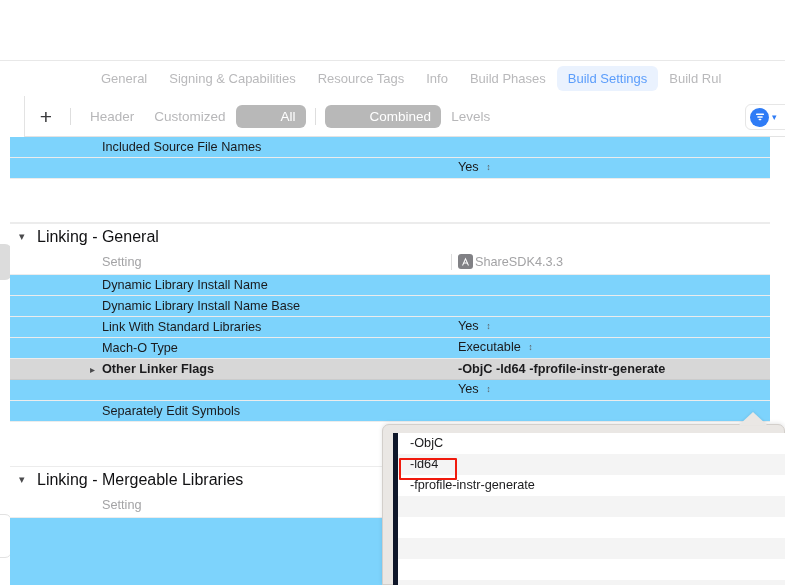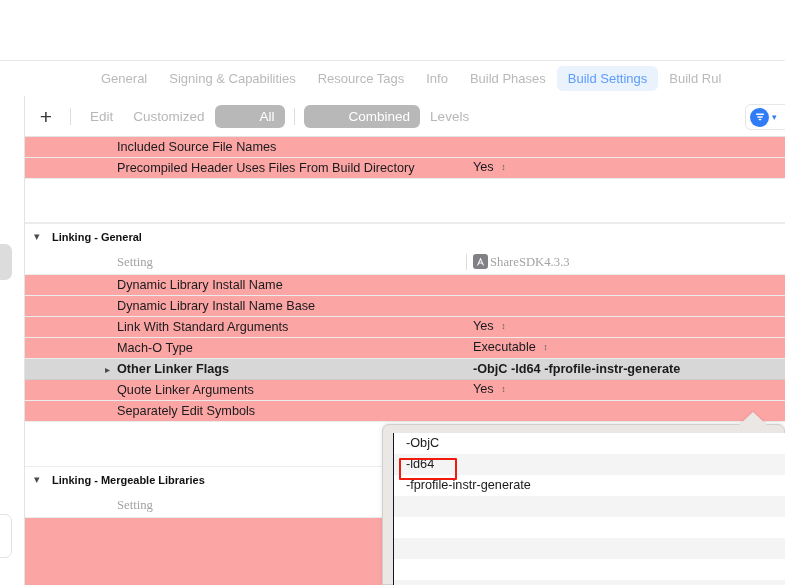--- a/index.html
+++ b/index.html
@@ -100,22 +100,22 @@
   }
   .filter-chev { color: #2f7cf6; font-size: 9px; margin-left: 3px; }
 
   .ctrl-sep {
     position: absolute; left: 25px; top: 136px; width: 760px; height: 1px;
     background: #e3e3e3;
   }
 
   
   .table {
-    position: absolute; left: 25px; top: 137px; width: 760px; height: 448px;
-    background: #fca5a5;
+    position: absolute; left: 10px; top: 137px; width: 760px; height: 448px;
+    background: #7dd3fc;
     overflow: hidden;
   }
   .row {
     position: relative;
     height: 21px;
     display: flex; align-items: center;
     border-bottom: 1px solid #ececec;
   }
   .row.sel { background: #d7d7d7; border-bottom-color: #cbcbcb; }
   .row .name {
@@ -145,31 +145,30 @@
     display: flex; align-items: center;
     border-top: 1px solid #ececec;
     background: #ffffff;
   }
   .sec .chev {
     position: absolute; left: 9px;
     font-size: 11px; color: #4b4b4d;
   }
   .sec .sectitle {
     position: absolute; left: 27px;
-    font-size: 11px; font-weight: bold; color: #111113; line-height: 16px;
+    font-size: 16px; font-weight: normal; color: #111113; line-height: 16px;
   }
   .sec-wrap { position: relative; }
 
   
   .colhdr {
     position: relative; height: 26px;
     display: flex; align-items: center;
     border-bottom: 1px solid #ececec;
     background: #ffffff;
-    font-family: Liberation Serif, serif;
   }
   .colhdr .chname {
     position: absolute; left: 92px;
     font-size: 12.7px; color: #a3a3a5; line-height: 16px;
   }
   .colhdr .coldiv {
     position: absolute; left: 441px; top: 5px;
     width: 1px; height: 16px; background: #dddddd;
   }
   .colhdr .target {
@@ -206,21 +205,21 @@
     border-left: 14px solid transparent;
     border-right: 14px solid transparent;
     border-bottom: 13px solid #eae7e4;
     filter: drop-shadow(0 -1px 1px rgba(0,0,0,0.08));
   }
   .pop-list {
     position: absolute; left: 10px; top: 8px;
     width: 393px; height: 153px;
     background: #c4b5fd;
     overflow: hidden;
-    border-left: 1px solid #0f172a;
+    border-left: 5px solid #0f172a;
   }
   .pop-row {
     height: 21px;
     display: flex; align-items: center;
     padding-left: 12px;
     font-size: 12.7px; color: #1b1b1d;
     line-height: 15px;
     background: #ffffff;
     white-space: nowrap;
   }
@@ -253,21 +252,21 @@
 
   <div class="left-rail">
     <div class="rail-chip c1"></div>
     <div class="rail-chip outline"></div>
   </div>
   <div class="rail-vline"></div>
 
   <div class="ctrlbar">
     <div class="plus-btn">+</div>
     <div class="ctrl-div"></div>
-    <div class="seg">Edit</div>
+    <div class="seg">Header</div>
     <div class="seg">Customized</div>
     <div class="seg sel">All</div>
     <div class="ctrl-div"></div>
     <div class="seg sel">Combined</div>
     <div class="seg">Levels</div>
   </div>
 
   <div class="filter-wrap">
     <div class="filter-circle">
       <svg width="12" height="12" viewBox="0 0 12 12" aria-hidden="true">
@@ -281,21 +280,20 @@
 
   <div class="ctrl-sep"></div>
 
   <div class="table">
 
     <div class="row">
       <div class="name">Included Source File Names</div>
       <div class="val"></div>
     </div>
     <div class="row">
-      <div class="name">Precompiled Header Uses Files From Build Directory</div>
       <div class="val">
         <span>Yes</span>
         <span class="stepper">↕</span>
       </div>
     </div>
     <div class="gap"></div>
     <div class="gap bord"></div>
 
     <div class="sec-wrap">
       <div class="sec">
@@ -318,42 +316,41 @@
 
       <div class="row">
         <div class="name">Dynamic Library Install Name</div>
         <div class="val"></div>
       </div>
       <div class="row">
         <div class="name">Dynamic Library Install Name Base</div>
         <div class="val"></div>
       </div>
       <div class="row">
-        <div class="name">Link With Standard Arguments</div>
+        <div class="name">Link With Standard Libraries</div>
         <div class="val">
           <span>Yes</span>
           <span class="stepper">↕</span>
         </div>
       </div>
       <div class="row">
         <div class="name">Mach-O Type</div>
         <div class="val">
           <span>Executable</span>
           <span class="stepper">↕</span>
         </div>
       </div>
 
       <div class="row sel">
         <span class="disclosure">▸</span>
         <div class="name">Other Linker Flags</div>
         <div class="val">-ObjC -ld64 -fprofile-instr-generate</div>
       </div>
 
       <div class="row">
-        <div class="name">Quote Linker Arguments</div>
         <div class="val">
           <span>Yes</span>
           <span class="stepper">↕</span>
         </div>
       </div>
       <div class="row">
         <div class="name">Separately Edit Symbols</div>
         <div class="val"></div>
       </div>
     </div>

